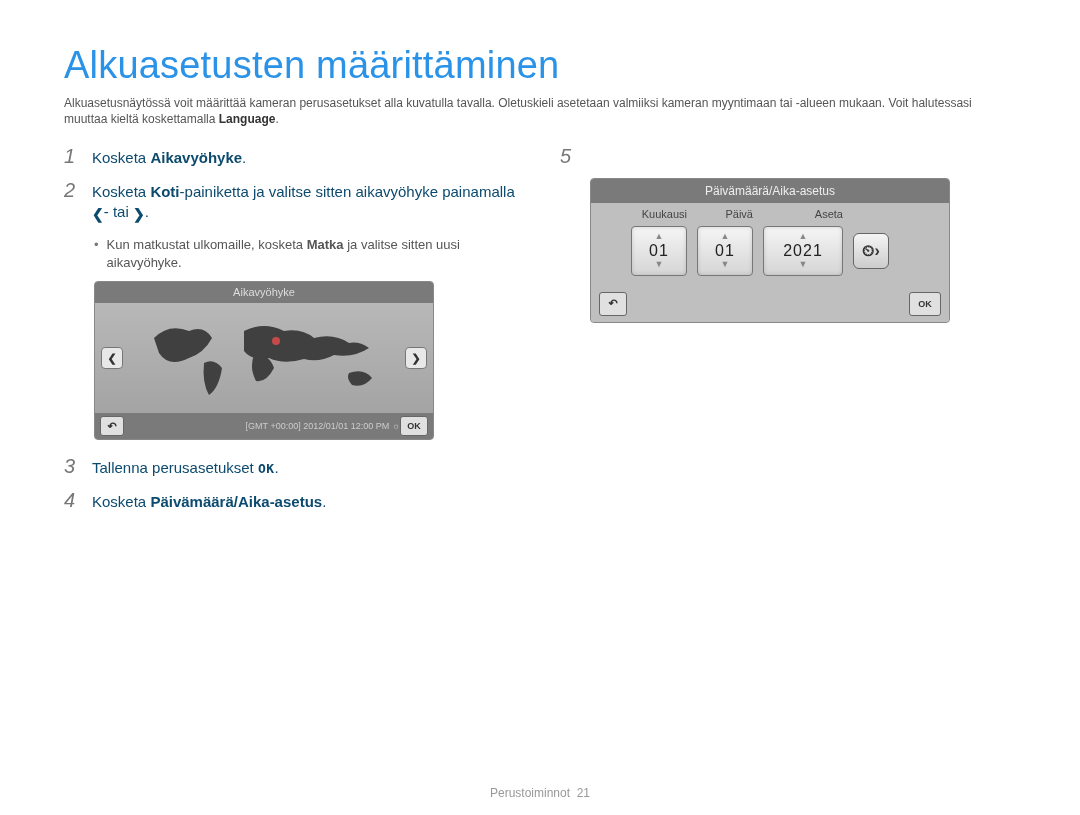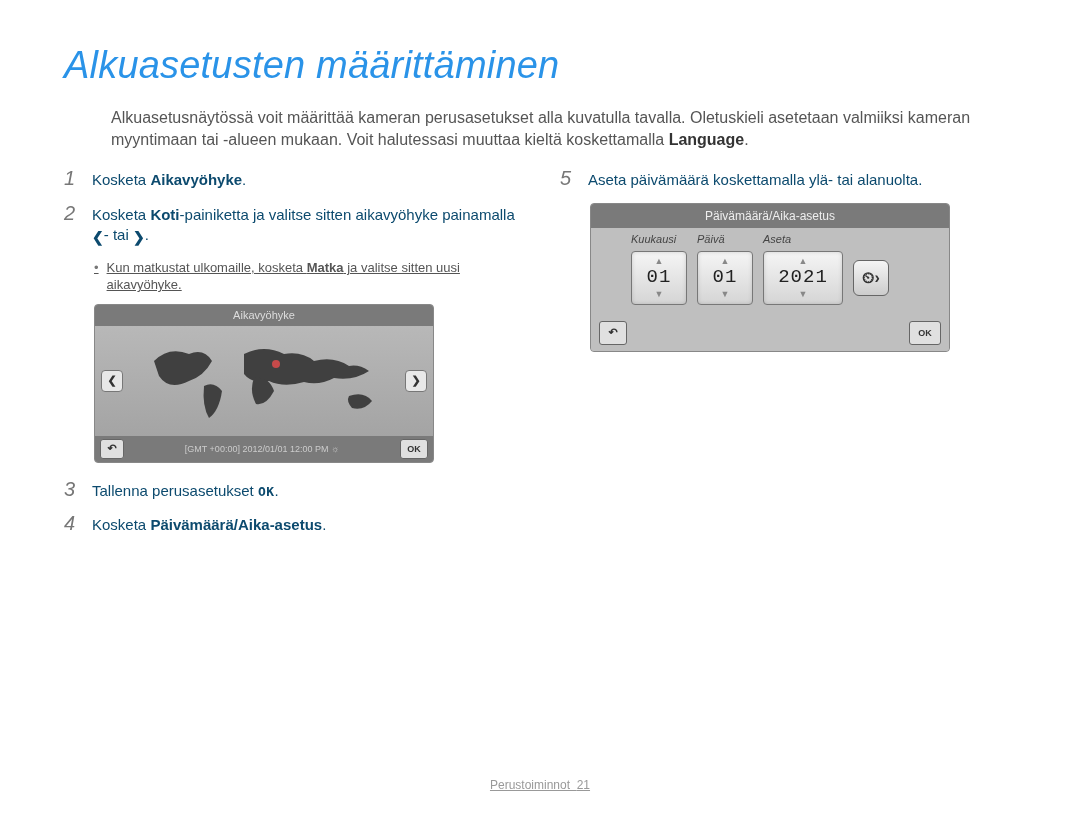--- a/index.html
+++ b/index.html
@@ -15,30 +15,28 @@
     position: relative;
   }
   .page {
     padding: 40px 64px 20px 64px;
   }
   h1 {
     font-family: Arial, Helvetica, sans-serif;
     font-weight: 300;
     font-size: 38px;
     color: #2a93e8;
-    margin: 0 0 16px 0;
+    margin: 0 0 4px 0;
     letter-spacing: 0.2px;
-    font-style: italic;
   }
   .intro {
-    font-size: 16px;
+    font-size: 12px;
     color: #555;
     font-weight: 300;
     margin-bottom: 18px;
-    margin-left: 47px;
   }
   .intro b { font-weight: 600; color:#333; }
   .cols {
     display: flex;
     gap: 40px;
   }
   .col { flex: 1 1 0; }
   .step {
     display: flex;
     align-items: flex-start;
@@ -58,21 +56,20 @@
     font-size: 15px;
     color: #0c4a6e;
   }
   .step .body b { font-weight: 600; }
   .bullet {
     display: flex;
     gap: 8px;
     margin: 6px 0 0 30px;
     font-size: 13px;
     color: #555;
-    text-decoration: underline;
   }
   .bullet::before {
     content: "•";
     color: #777;
   }
   .icon-inline {
     display:inline-block;
     vertical-align: -2px;
     font-weight: bold;
     font-size: 14px;
@@ -122,21 +119,21 @@
     height:100%;
     display:flex; align-items:center; justify-content:center;
     color:#3a3a3a;
   }
   .tz-bottom {
     display:flex; justify-content:space-between; align-items:center;
     background:#7a7a7a;
     padding: 3px 5px;
     color:#ddd;
   }
-  .tz-info { flex:1; text-align:center; font-size:9px; color:#ccc; }
+  .tz-info { flex:1; text-align:right; font-size:9px; color:#ccc; }
   .btn-sm {
     width:24px;height:20px;
     background:#e0e0e0;border:1px solid #666;border-radius:3px;
     display:flex;align-items:center;justify-content:center;
     font-size:11px;font-weight:bold;color:#333;
   }
   .btn-ok {
     width:28px;height:20px;
     background:#e0e0e0;border:1px solid #666;border-radius:3px;
     display:flex;align-items:center;justify-content:center;
@@ -154,60 +151,59 @@
     font-size: 12px;
   }
   .dt-title {
     text-align:center; background:#7a7a7a; color:#eee;
     padding:4px 0; font-size:12px;
   }
   .dt-labels {
     display:flex; gap:10px; color:#444; font-size:11px;
     padding: 4px 0 0 40px;
   }
-  .dt-labels span { width:56px; text-align:left;font-style:italic; }
+  .dt-labels span { width:56px; text-align:right; }
   .dt-spinners {
     display:flex; align-items:center; gap:10px;
     padding: 4px 0 10px 40px;
   }
   .spinner {
     width:56px;
     border:1px solid #777; border-radius:4px;
     background:linear-gradient(#f5f5f5,#d5d5d5);
     text-align:center;
     position:relative;
     padding: 6px 0;
     box-shadow: inset 0 0 4px rgba(0,0,0,.15);
   }
   .spinner.wide { width:80px; }
   .spinner-val {
-    font-size:19px; font-family: Liberation Mono, monospace;
+    font-size:16px; font-family: Liberation Sans, sans-serif;
     color:#222; letter-spacing:1px;
   }
   .spinner .arrow { font-size:9px; color:#888; line-height:0.8; }
   .clock-btn {
     width:36px;height:36px;border:1px solid #666;border-radius:6px;
     background:linear-gradient(#f5f5f5,#ccc);
     display:flex;align-items:center;justify-content:center;
     font-size:16px;color:#333;font-weight:bold;
   }
   .dt-bottom {
     display:flex;justify-content:space-between;align-items:center;
     background:#bfbfbf;
     padding:6px 8px;
   }
   .footer {
     position:absolute;
-    bottom: 22px;
+    bottom: 14px;
     width:1080px;
     text-align:center;
     font-size:12px;
     color:#999;
     left:0;
-    text-decoration:underline;
   }
 </style>
 </head>
 <body>
 
 <div class="page">
   <h1>Alkuasetusten määrittäminen</h1>
 
   <div class="intro">
     <span>Alkuasetusnäytössä voit määrittää kameran perusasetukset alla kuvatulla tavalla. Oletuskieli asetetaan valmiiksi kameran myyntimaan tai -alueen mukaan. Voit halutessasi muuttaa kieltä koskettamalla </span><b>Language</b><span>.</span>
@@ -283,21 +279,20 @@
           <span>Kosketa </span><b>Päivämäärä/Aika-asetus</b><span>.</span>
         </div>
       </div>
 
     </div>
 
     <div class="col">
 
       <div class="step">
         <div class="num">5</div>
-        <div class="body">Aseta päivämäärä koskettamalla ylä- tai alanuolta.</div>
       </div>
 
       <div class="dt-screen">
         <div class="dt-title">Päivämäärä/Aika-asetus</div>
         <div class="dt-labels">
           <span>Kuukausi</span>
           <span>Päivä</span>
           <span style="width:80px">Aseta</span>
         </div>
         <div class="dt-spinners">

